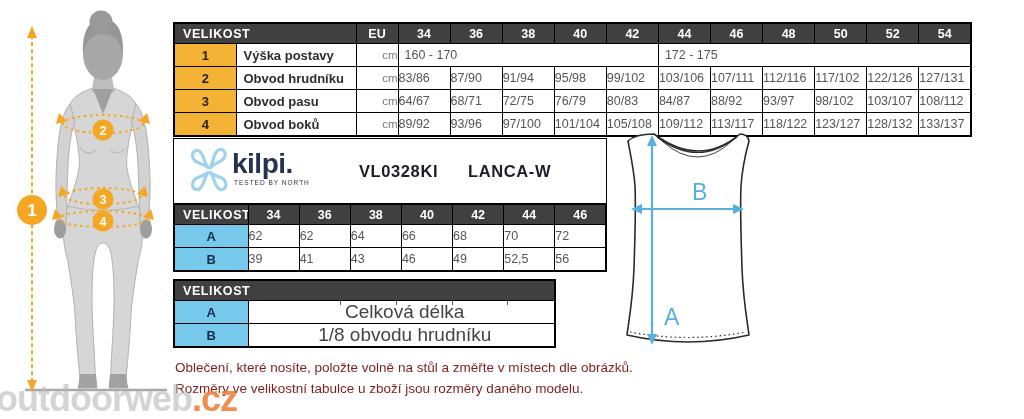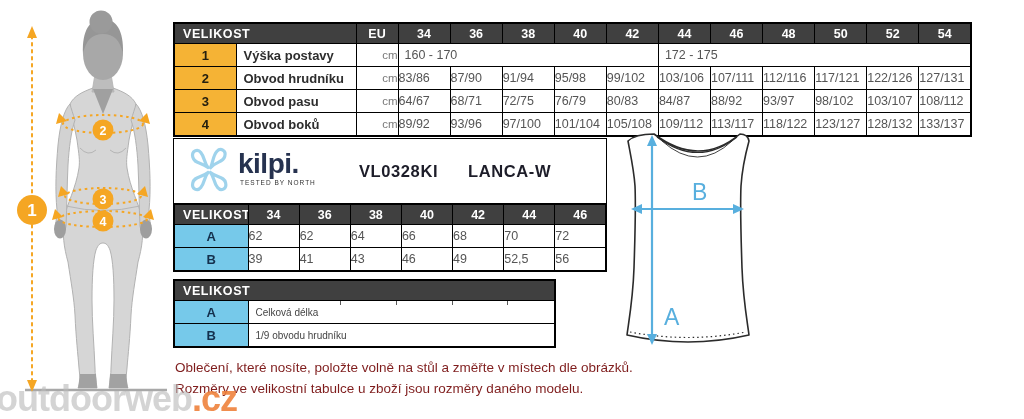--- a/index.html
+++ b/index.html
@@ -14,28 +14,28 @@
   th,td{border:1px solid #000;padding:0;overflow:hidden;white-space:nowrap}
   thead th{height:19px;background:#404040;color:#fff;font-size:12.5px;font-weight:700;text-align:center}
   th.hdr-left{text-align:left;padding-left:8px;letter-spacing:.6px}
   tbody td,tbody th{height:22px;font-size:12.5px}
   td.num{background:#F5B335;font-weight:700;text-align:center;color:#26200f;font-size:13px}
   td.mlabel{font-weight:600;font-size:13px;color:#2d2d2d;padding-left:7px;text-align:left}
   td.unit{color:#7a7a7a;font-size:11.5px;text-align:right}
   td.val{color:#555;text-align:left}
   td.merged{color:#555;padding-left:6px;text-align:left}
   th.key{background:#76C9EA;color:#14304d;font-weight:700;font-size:13px;text-align:center}
-  td.legend-label{font-size:10px;color:#444;padding-left:7px;text-align:left}
+  td.legend-label{font-size:19px;color:#444;padding-left:7px;text-align:center}
   .tick{position:absolute;width:1px;height:5px;background:#000;top:300px;opacity:.65}
 
   
   .logo-box{position:absolute;left:173px;top:138px;width:434px;height:66px;
             border:1.5px solid #000;box-sizing:border-box;background:#fff}
   .logo-wrap{position:absolute;left:10px;top:6px;display:flex;align-items:flex-start}
-  .brand-text{margin-left:6px;margin-top:6px}
+  .brand-text{margin-top:6px}
   .wordmark{font-size:28px;font-weight:700;color:#26324F;line-height:26px;letter-spacing:-.5px}
   .tagline{font-size:6.5px;letter-spacing:1px;color:#333;margin-top:2px;margin-left:2px}
   .product-code{position:absolute;left:185px;top:23px;font-weight:700;font-size:16.5px;
                 color:#1d1d29;letter-spacing:.6px;display:flex;gap:30px}
 
   
   .notes{position:absolute;left:175px;top:357px;font-size:13.5px;color:#7f1d1d;line-height:21px}
   .watermark{position:absolute;left:-4px;top:381px;font-size:36px;font-weight:700;
              letter-spacing:-1px;line-height:1;color:rgba(185,185,185,.62)}
   .watermark .tld{color:rgba(238,130,60,.9);font-weight:700}
@@ -154,21 +154,21 @@
           <td class="mlabel">Obvod hrudníku</td>
           <td class="unit">cm</td>
           <td class="val">83/86</td>
           <td class="val">87/90</td>
           <td class="val">91/94</td>
           <td class="val">95/98</td>
           <td class="val">99/102</td>
           <td class="val">103/106</td>
           <td class="val">107/111</td>
           <td class="val">112/116</td>
-          <td class="val">117/121</td>
+          <td class="val">117/102</td>
           <td class="val">122/126</td>
           <td class="val">127/131</td>
         </tr>
         <tr>
           <td class="num">3</td>
           <td class="mlabel">Obvod pasu</td>
           <td class="unit">cm</td>
           <td class="val">64/67</td>
           <td class="val">68/71</td>
           <td class="val">72/75</td>
@@ -271,21 +271,21 @@
           <th class="hdr-left" colspan="2">VELIKOST</th>
         </tr>
       </thead>
     <tbody>
         <tr>
           <th class="key">A</th>
           <td class="legend-label">Celková délka</td>
         </tr>
         <tr>
           <th class="key">B</th>
-          <td class="legend-label">1/9 obvodu hrudníku</td>
+          <td class="legend-label">1/8 obvodu hrudníku</td>
         </tr>
       </tbody>
   </table>
   <div class="tick" style="left:340px"></div>
   <div class="tick" style="left:396px"></div>
   <div class="tick" style="left:452px"></div>
   <div class="tick" style="left:507px"></div>
 
   <svg class="garment-svg" width="235" height="235" viewBox="0 0 235 235">
     <path fill="#fff" stroke="#2B2B2B" stroke-width="1.6" stroke-linejoin="round" d="M 20,13 C 25,8 35,6 46,6 Q 91,40 132,6 C 137,6 140,8 141,13

